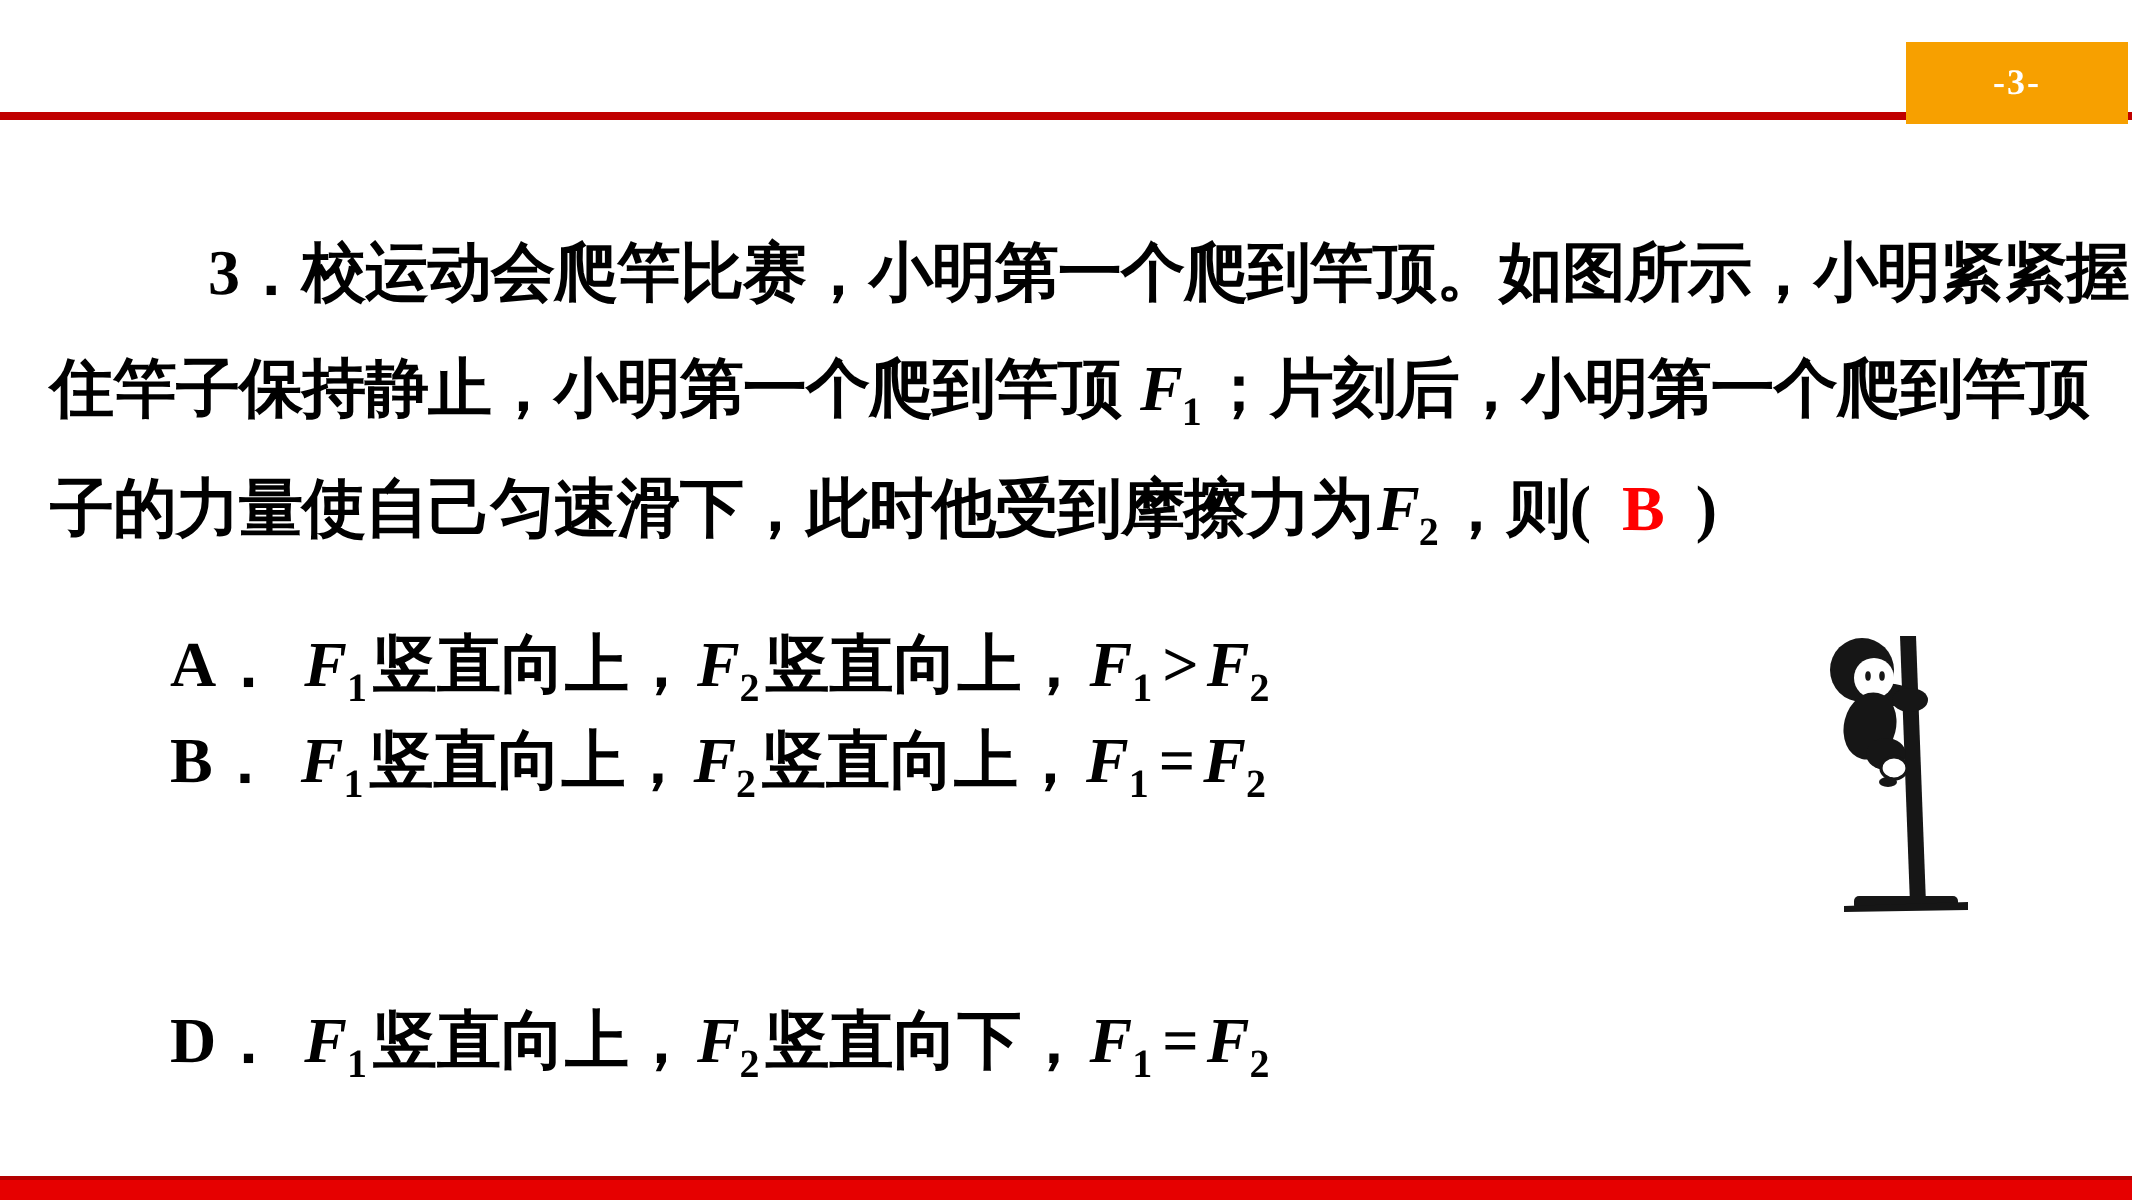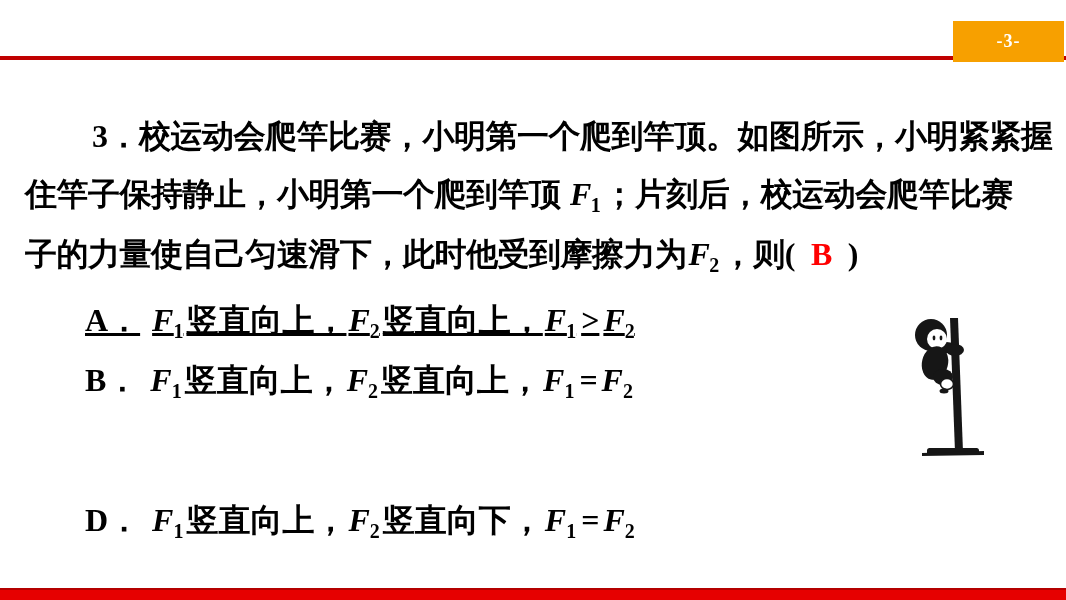--- a/index.html
+++ b/index.html
@@ -37,26 +37,26 @@
     box-sizing: border-box;
   }
 
   
   .q-line {
     position: absolute;
     font-size: 32px; font-weight: bold; color: #000000;
     line-height: 40px; white-space: nowrap;
     letter-spacing: -0.5px;
   }
-  .line1 { left: 92px;  top: 116px; text-align: center; }
+  .line1 { left: 104px;  top: 116px; text-align: center; }
   .line2 { left: 25px;  top: 174px; }
   .line3 { left: 25px;  top: 234px; }
 
   .opt { position: absolute; left: 85px; font-size: 32px; font-weight: bold; line-height: 40px; white-space: nowrap; }
-  .optA { top: 300px; text-decoration: underline; }
+  .optA { top: 312px; }
   .optB { top: 360px; }
   .optC { top: 420px; }
   .optD { top: 500px; }
   .opt-label { margin-right: 10px; }
 
   .F { font-style: italic; margin: 0 3px 0 2px; }
   .F sub { font-style: normal; font-size: 20px; line-height: 0; }
   .rel { padding: 0 2px; }
   .answer { color: #ff0000; margin: 0 16px; }
 
@@ -71,21 +71,21 @@
 <div class="slide">
 
   <div class="top-rule"></div>
   <div class="page-num">-3-</div>
 
   <div class="q-line line1">
     <span>3．校运动会爬竿比赛，小明第一个爬到竿顶。如图所示，小明紧紧握</span>
   </div>
 
   <div class="q-line line2">
-    <span>住竿子保持静止，小明第一个爬到竿顶 </span><span class="F"><span>F</span><sub>1</sub></span><span>；片刻后，校运动会爬竿比赛</span>
+    <span>住竿子保持静止，小明第一个爬到竿顶 </span><span class="F"><span>F</span><sub>1</sub></span><span>；片刻后，小明第一个爬到竿顶</span>
   </div>
 
   <div class="q-line line3">
     <span>子的力量使自己匀速滑下，此时他受到摩擦力为</span><span class="F"><span>F</span><sub>2</sub></span><span>，则(</span><span class="answer">B</span><span>)</span>
   </div>
 
   <div class="opt optA">
     <span class="opt-label">A．</span><span class="F"><span>F</span><sub>1</sub></span><span>竖直向上，</span><span class="F"><span>F</span><sub>2</sub></span><span>竖直向上，</span><span class="F"><span>F</span><sub>1</sub></span><span class="rel">&gt;</span><span class="F"><span>F</span><sub>2</sub></span>
   </div>
 

